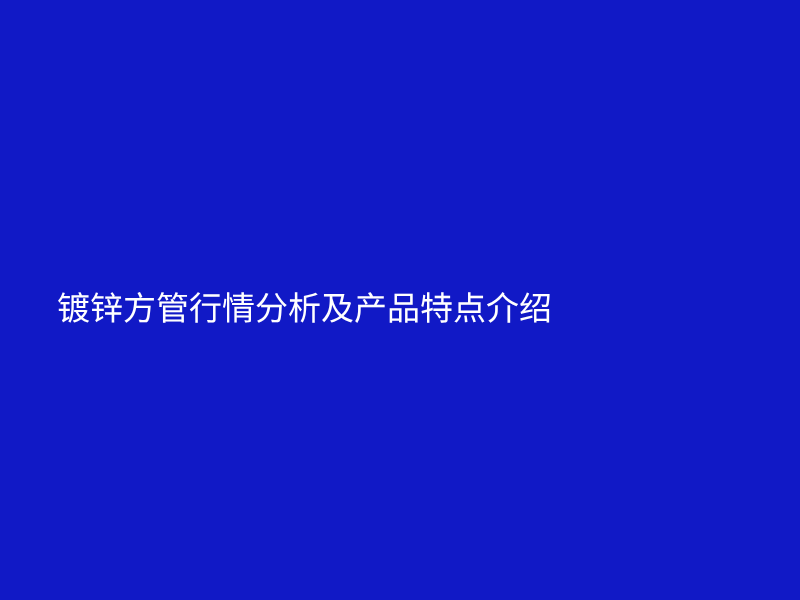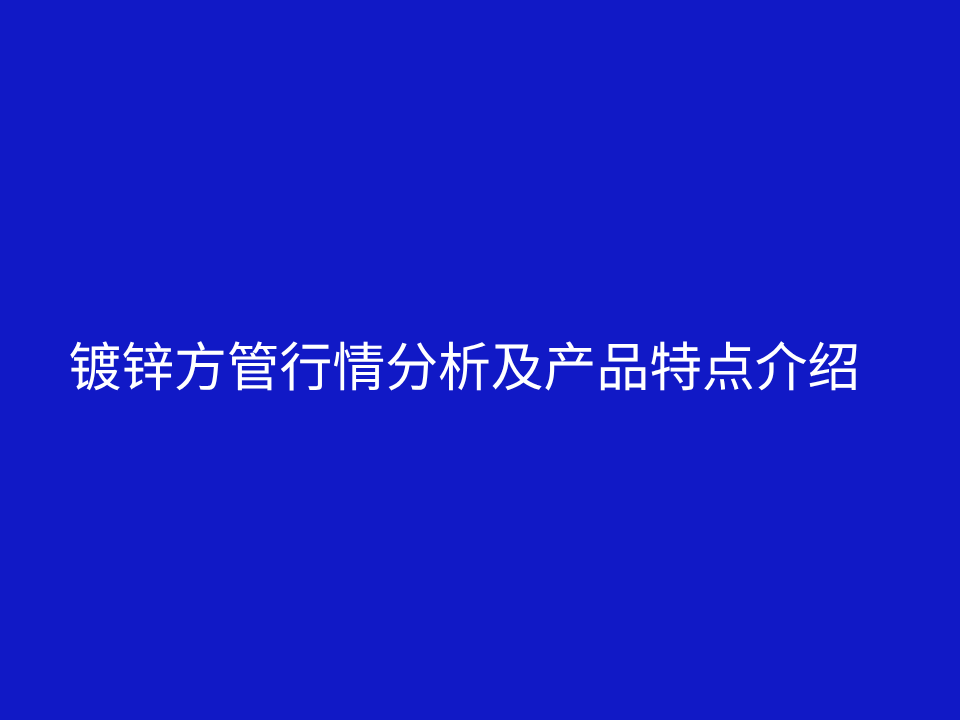--- a/index.html
+++ b/index.html
@@ -37,21 +37,21 @@
     justify-content: flex-start;
   }
 
   .headline {
     display: block;
     margin: 0;
     padding: 0 0 0 57px;
     
     transform: translateY(8px);
     font-family: "DejaVu Sans", "Liberation Sans", sans-serif;
-    font-size: 44px;
+    font-size: 33px;
     font-weight: 400;
     line-height: 1;
     letter-spacing: 0px;
     white-space: nowrap;
     color: #ffffff;
     -webkit-font-smoothing: antialiased;
   }
 </style>
 </head>
 <body>

